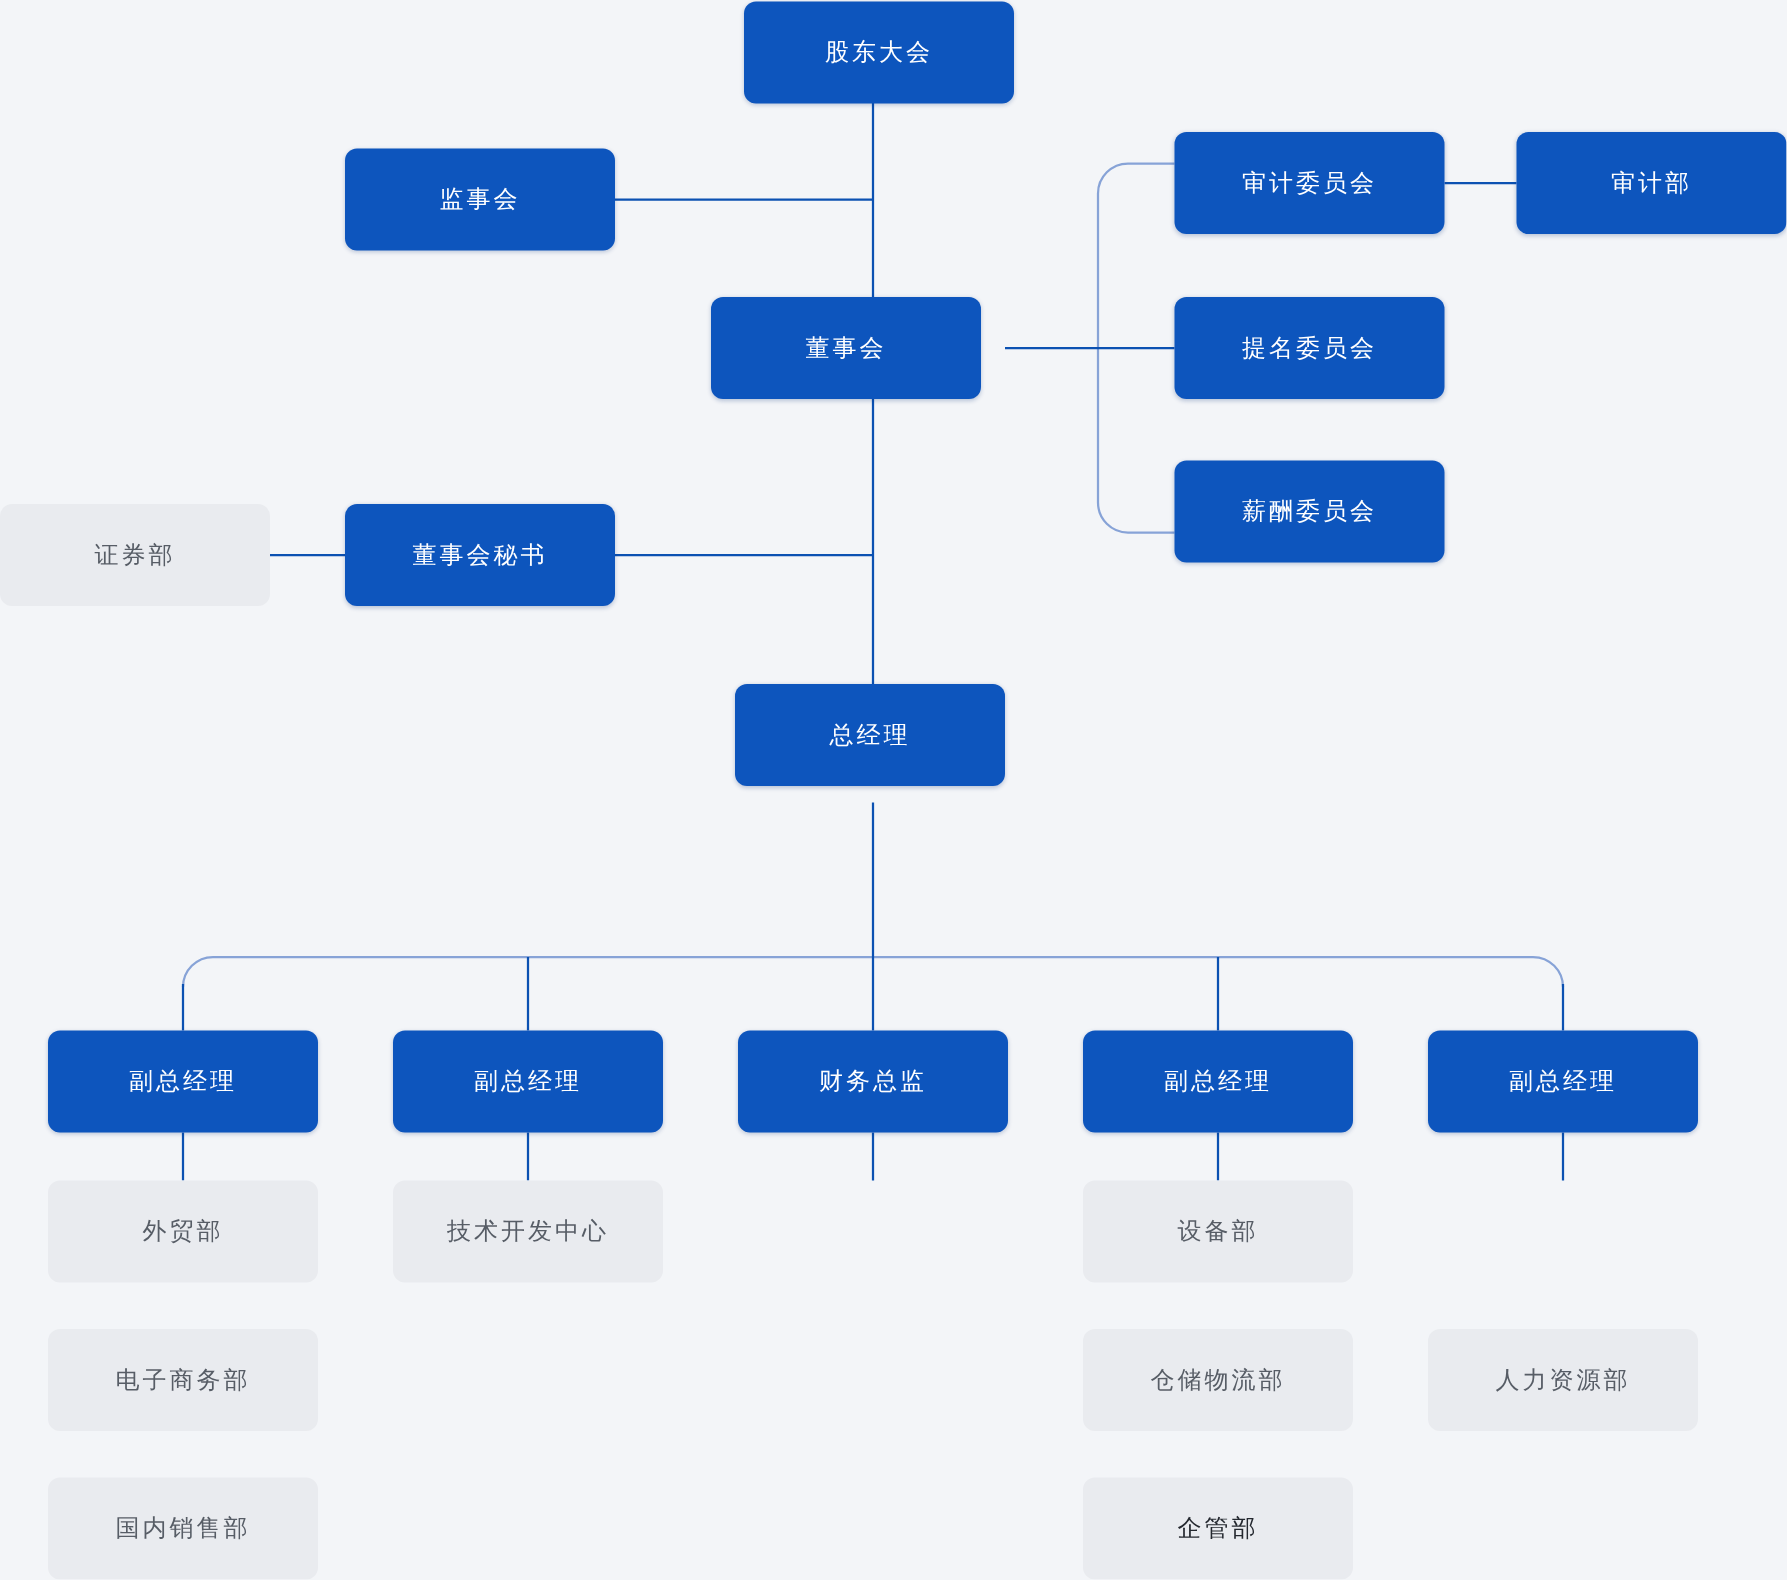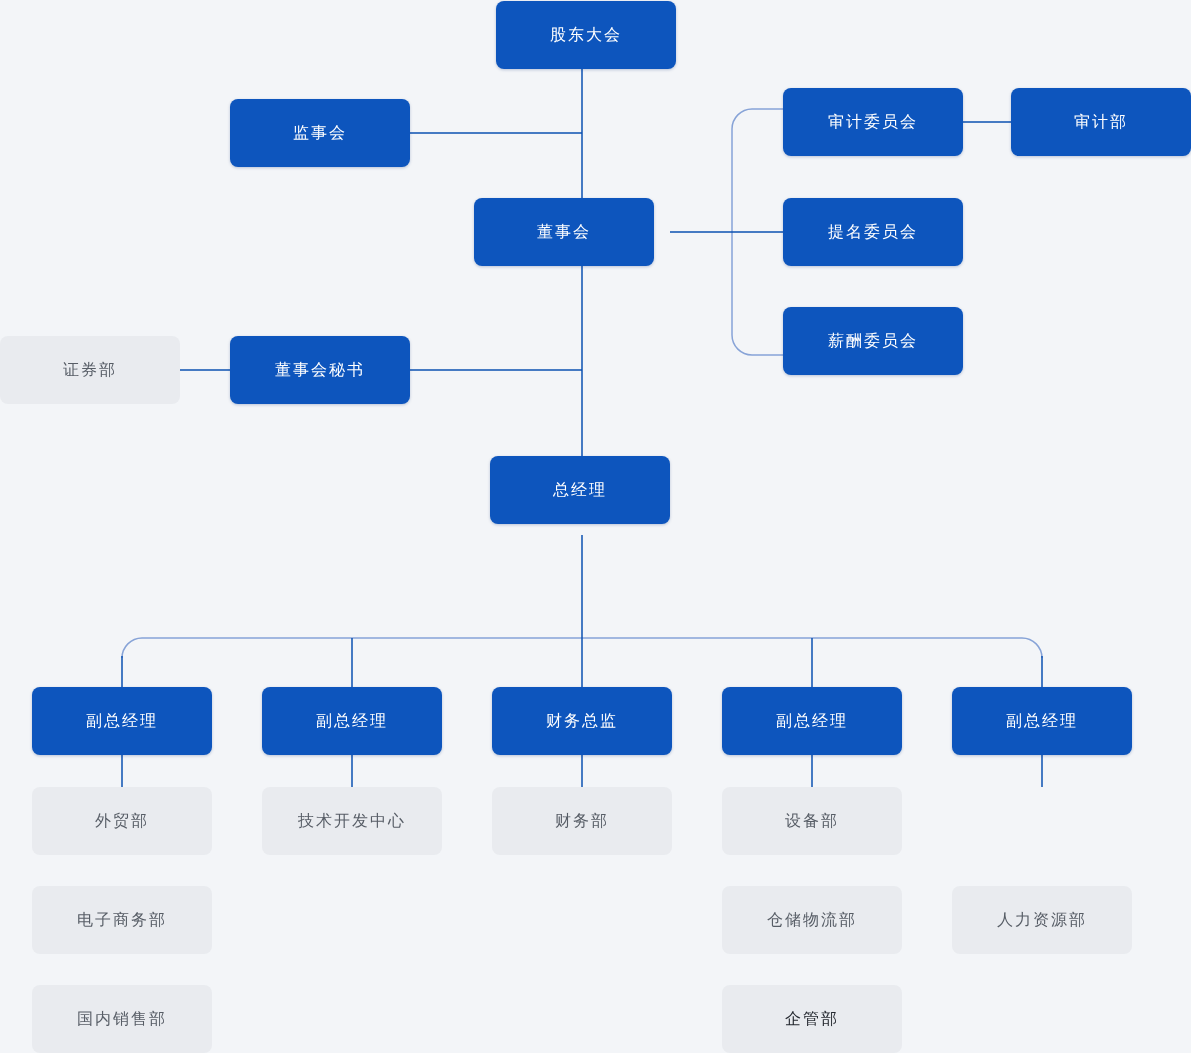--- a/index.html
+++ b/index.html
@@ -138,23 +138,20 @@
     <span>电子商务部</span>
   </div>
   <div class="node muted" style="left:32px;top:985px">
     <span>国内销售部</span>
   </div>
 
   <div class="node muted" style="left:262px;top:787px">
     <span>技术开发中心</span>
   </div>
 
-  <div class="node muted" style="left:492px;top:787px">
-    <span>财务部</span>
-  </div>
 
   <div class="node muted" style="left:722px;top:787px">
     <span>设备部</span>
   </div>
   <div class="node muted em" style="left:722px;top:985px">
     <span>企管部</span>
   </div>
   <div class="node muted" style="left:722px;top:886px">
     <span>仓储物流部</span>
   </div>

